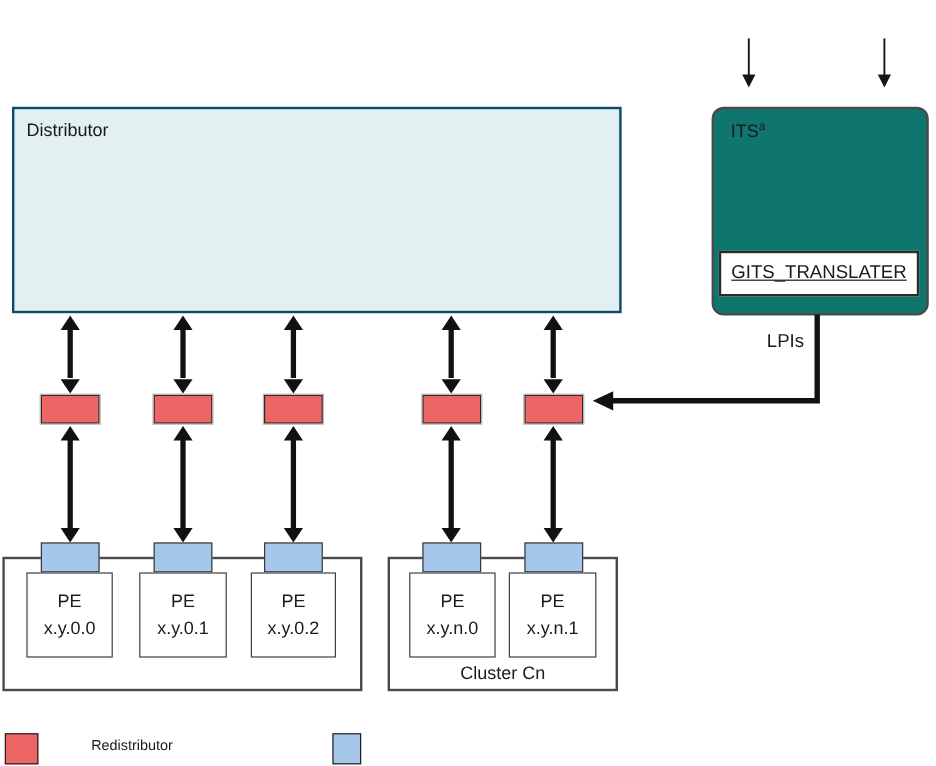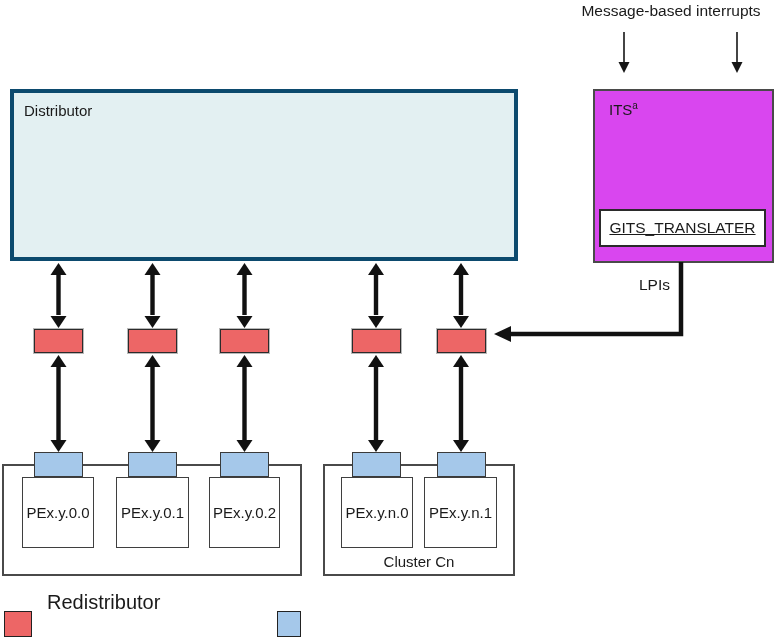--- a/index.html
+++ b/index.html
@@ -5,21 +5,21 @@
   html,body{margin:0;padding:0;background:#ffffff;}
   #canvas{
     position:relative;width:780px;height:638px;background:#ffffff;overflow:hidden;
     font-family:"Liberation Sans", sans-serif;color:#1a1a1a;
   }
   .abs{position:absolute;box-sizing:border-box;}
   .label{font-size:15px;line-height:1.2;white-space:nowrap;}
   
   .distributor{
     left:10px;top:89px;width:508px;height:172px;
-    border:4px solid #0c4a6e;padding:9px 0 0 10px;font-size:15px;
+    border:2px solid #0c4a6e;padding:9px 0 0 10px;font-size:15px;
   }
   .its{
     left:593px;top:89px;width:181px;height:174px;
     border:2px solid #4a4a4a;padding:9px 0 0 14px;font-size:15px;
   }
   .its sup{font-size:10px;}
   .gits{
     left:599px;top:209px;width:167px;height:38px;background:#ffffff;
     border:2px solid #2b2b2b;display:flex;align-items:center;justify-content:center;
     font-size:15.5px;white-space:nowrap;text-decoration:underline;
@@ -27,42 +27,41 @@
   .msg-label{left:565px;top:2px;width:212px;text-align:center;font-size:15.5px;}
   .lpis-label{left:612px;top:276px;width:58px;text-align:right;font-size:15.5px;}
   
   .redistributor{top:329px;width:49px;height:24px;border:1px solid #2b2b2b;outline:1px solid #b9b9b9;}
   .cpu-if{top:452px;width:49px;height:25px;border:1px solid #3a3a3a;}
   
   .cluster{top:464px;height:112px;border:2px solid #4a4a4a;background:#ffffff;}
   .cluster-label{position:absolute;left:0;right:0;bottom:4px;text-align:center;font-size:15px;}
   .pe{
     position:absolute;top:11px;height:71px;background:#ffffff;border:1.5px solid #3f3f3f;
-    display:flex;flex-direction:row;align-items:center;justify-content:center;
+    display:flex;flex-direction:column;align-items:center;justify-content:center;
     font-size:15px;line-height:22px;box-sizing:border-box;
   }
   
   .legend-swatch{top:611px;height:26px;border:1.5px solid #222222;}
-  .legend-text{top:591px;font-size:20px;line-height:22px;white-space:nowrap;}
+  .legend-text{top:610px;font-size:12px;line-height:22px;white-space:nowrap;margin-left:29px;}
   
   #arrows{position:absolute;left:0;top:0;pointer-events:none;}
   #arrows *{stroke-linecap:butt;}
 </style>
 </head>
 <body>
 
 <div id="canvas">
 
-  <div class="abs msg-label label">Message-based interrupts</div>
 
   <div class="abs distributor" style="background: rgb(227, 240, 242);">
     <span>Distributor</span>
   </div>
 
-  <div class="abs its" style="background: #d946ef;">
+  <div class="abs its" style="background: #0f766e; border-radius: 10px;">
     <span><span>ITS</span><sup>a</sup></span>
   </div>
   <div class="abs gits">
     <span>GITS_TRANSLATER</span>
   </div>
   <div class="abs lpis-label label">LPIs</div>
 
   <div class="abs redistributor" style="left: 34px; background: rgb(237, 102, 102);"></div>
   <div class="abs redistributor" style="left: 128px; background: rgb(237, 102, 102);"></div>
   <div class="abs redistributor" style="left: 220px; background: rgb(237, 102, 102);"></div>

